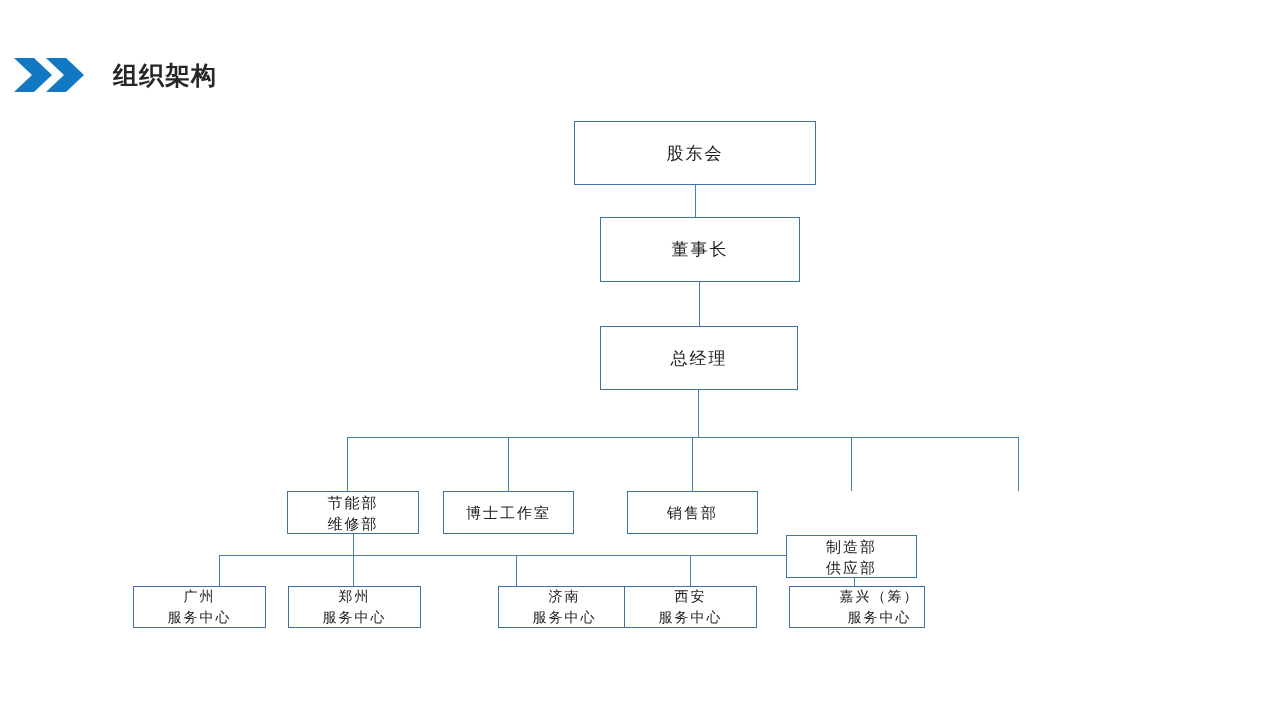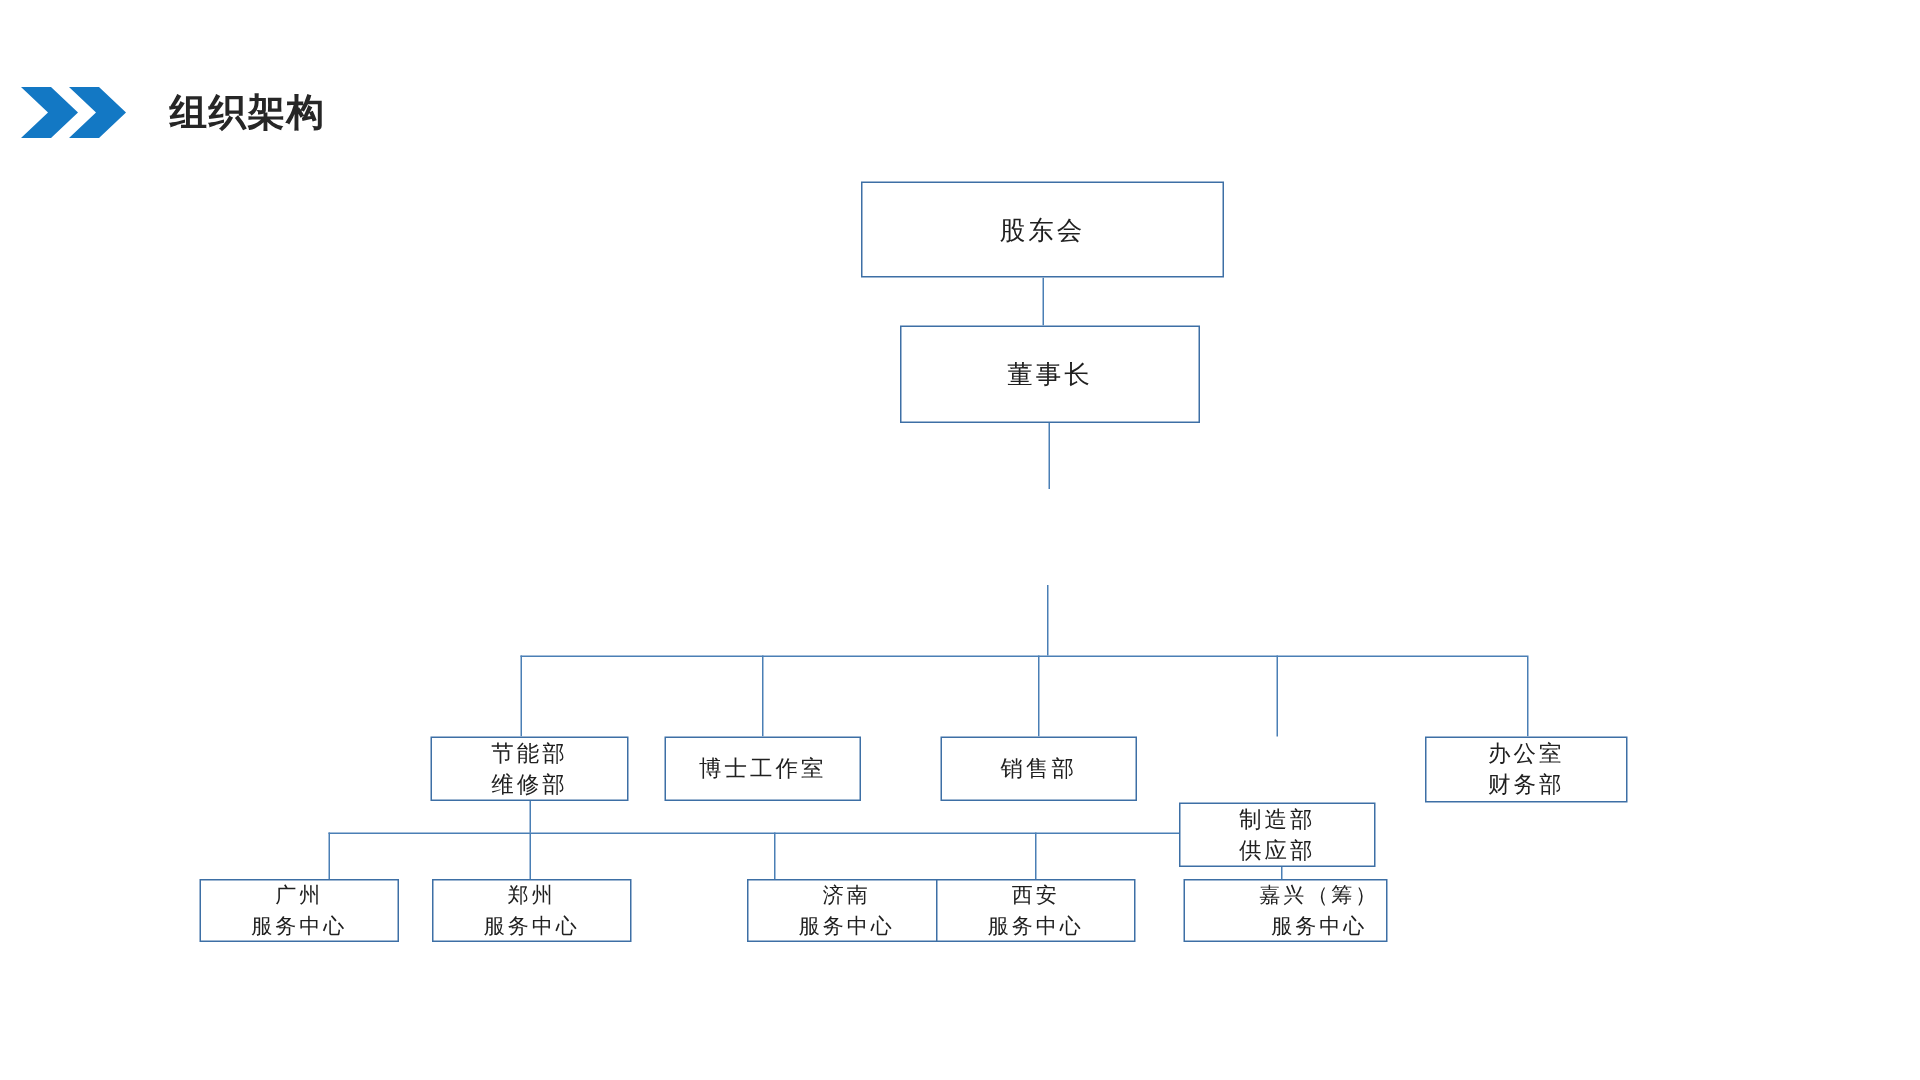--- a/index.html
+++ b/index.html
@@ -129,43 +129,42 @@
     <div class="conn v" style="left:854px; top:555px; height:31px;"></div>
 
     <div class="node lvl-top" style="left:574px; top:121px; width:242px; height:64px;">
       <span class="line1">股东会</span>
     </div>
 
     <div class="node lvl-mid" style="left:600px; top:217px; width:200px; height:65px;">
       <span class="line1">董事长</span>
     </div>
 
+    <div class="node lvl-mid" style="left:600px; top:326px; width:198px; height:64px;">
+      <span class="line1">总经理</span>
+    </div>
 
     <div class="node lvl-dept" style="left:287px; top:491px; width:132px; height:43px;">
       <span class="line1">节能部</span>
       <span class="line2">维修部</span>
     </div>
 
     <div class="node lvl-dept" style="left:443px; top:491px; width:131px; height:43px;">
       <span class="line1">博士工作室</span>
     </div>
 
     <div class="node lvl-dept" style="left:627px; top:491px; width:131px; height:43px;">
       <span class="line1">销售部</span>
     </div>
 
     <div class="node lvl-dept" style="left:786px; top:491px; width:131px; height:43px;margin-top:44px;">
       <span class="line1">制造部</span>
       <span class="line2">供应部</span>
     </div>
 
-    <div class="node lvl-dept" style="left:950px; top:491px; width:135px; height:44px;">
-      <span class="line1">办公室</span>
-      <span class="line2">财务部</span>
-    </div>
 
     <div class="node lvl-service" style="left:133px; top:586px; width:133px; height:42px;">
       <span class="line1">广州</span>
       <span class="line2">服务中心</span>
     </div>
 
     <div class="node lvl-service" style="left:288px; top:586px; width:133px; height:42px;">
       <span class="line1">郑州</span>
       <span class="line2">服务中心</span>
     </div>

